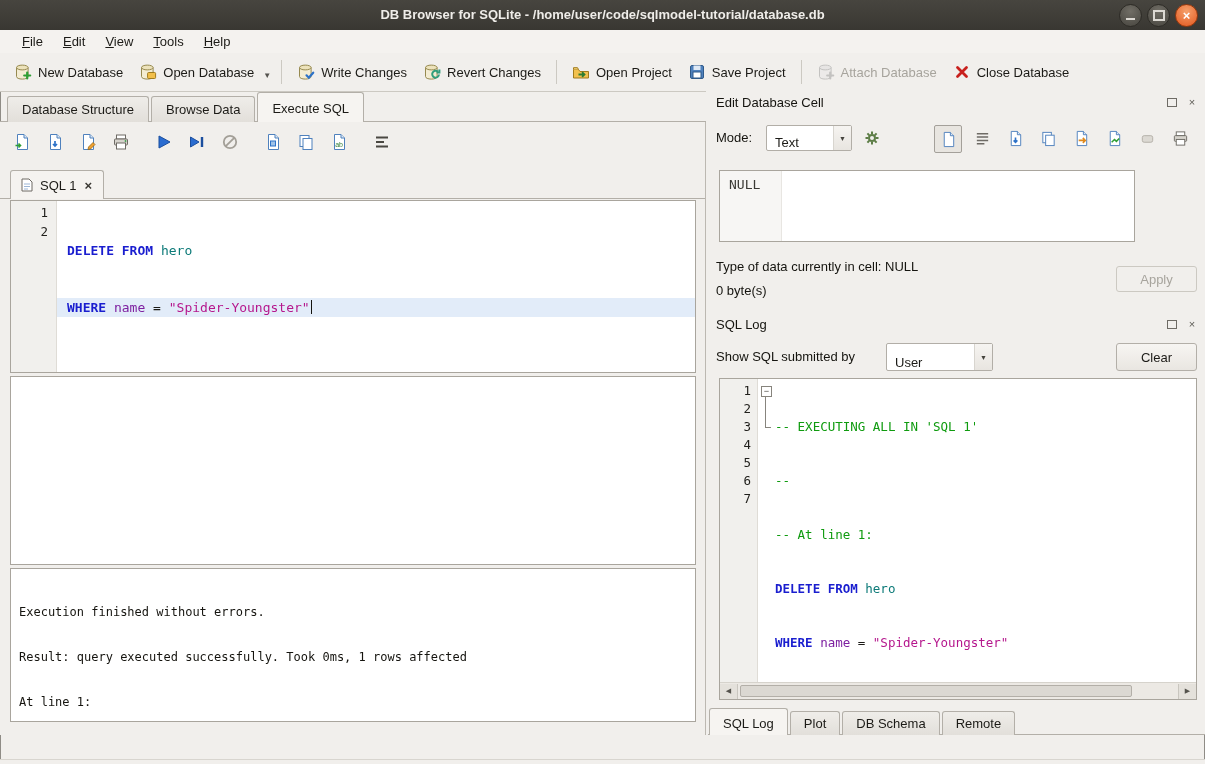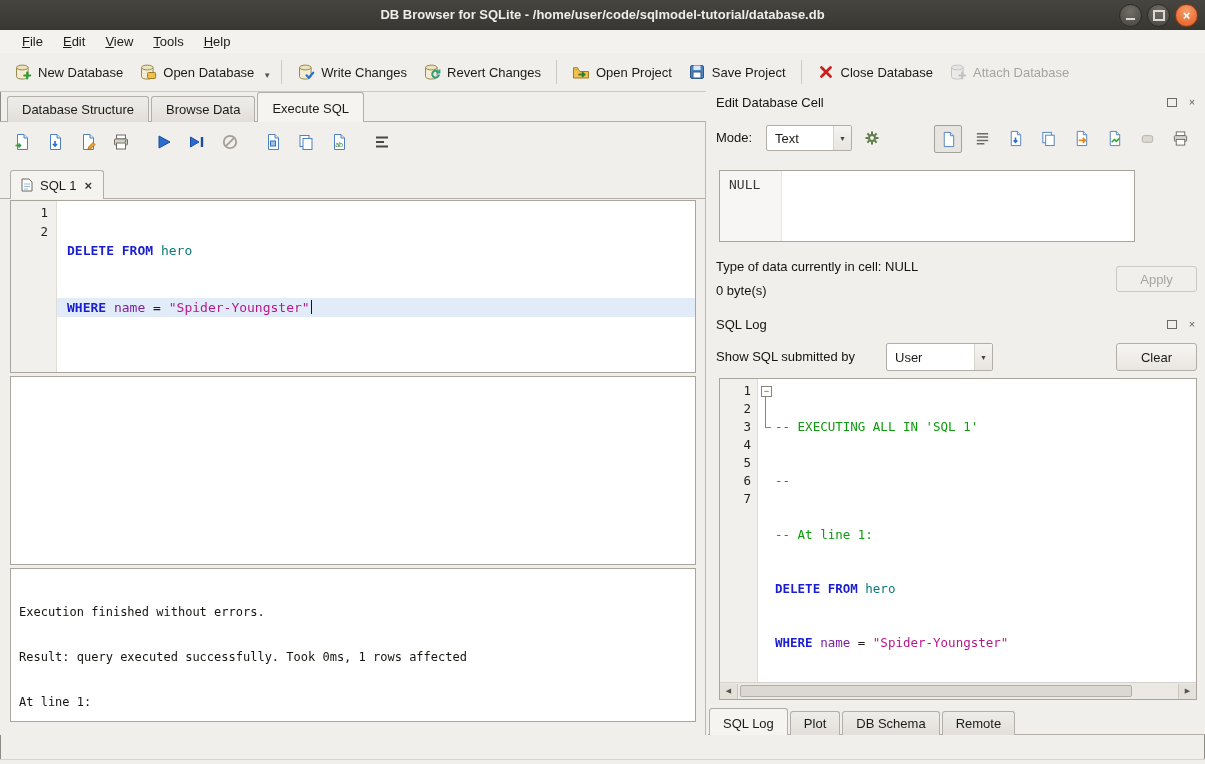--- a/index.html
+++ b/index.html
@@ -65,21 +65,21 @@
   .results-frame{position:absolute;top:254px;left:10px;width:686px;height:189px;background:#fff;border:1px solid #a9a59d;box-sizing:border-box;}
   .messages-frame{position:absolute;top:446px;left:10px;width:686px;height:154px;background:#fff;border:1px solid #a9a59d;box-sizing:border-box;font:12px "DejaVu Sans Mono",monospace;line-height:15px;padding:6px 8px;color:#15140f;white-space:pre;overflow:hidden;}
 
   
   .dock-header{position:absolute;left:10px;font-size:13px;color:#15140f;}
   .dock-btns{position:absolute;right:6px;display:flex;gap:6px;align-items:center;}
   .dock-btn{width:14px;height:14px;display:flex;align-items:center;justify-content:center;color:#5f5d57;font-size:11px;line-height:1;}
   .float-glyph{width:8px;height:7px;border:1px solid #6e6b65;}
 
   .label13{font-size:13px;color:#15140f;}
-  .combo{position:absolute;height:26px;background:#fff;border:1px solid #b2aea7;border-radius:2px;display:flex;align-items:center;box-sizing:border-box;}
+  .combo{position:absolute;height:26px;background:#fff;border:1px solid #b2aea7;border-radius:2px;display:flex;align-items:flex-end;box-sizing:border-box;}
   .combo .val{flex:1;padding:0 8px;white-space:nowrap;}
   .combo .arrow{width:17px;height:100%;display:flex;align-items:center;justify-content:center;font-size:7px;color:#45433d;border-left:1px solid #d8d5cf;background:linear-gradient(#f6f4f1,#e8e5e0);}
 
   .flat-btn{display:flex;align-items:center;justify-content:center;border-radius:2px;}
   .pressed{border:1px solid #a4a09a;background:#e8e5e0;}
 
   .cell-editor{position:absolute;top:79px;left:13px;width:416px;height:72px;background:#fff;border:1px solid #a9a59d;box-sizing:border-box;display:flex;overflow:hidden;}
   .cell-gutter{width:62px;background:#f7f6f4;border-right:1px solid #e8e6e2;padding:6px 0 0 9px;font:13px "DejaVu Sans Mono",monospace;color:#3b3a35;box-sizing:border-box;}
 
   .btn{position:absolute;display:flex;align-items:center;justify-content:center;background:linear-gradient(#f7f5f2,#e9e6e1);border:1px solid #b3afa8;border-radius:3px;font-size:13px;box-sizing:border-box;}
@@ -182,33 +182,33 @@
     </div>
     <div class="tb-btn">
       <svg width="18" height="18" viewBox="0 0 18 18">
           <rect x="2.5" y="2.5" width="13" height="13" rx="1.5" fill="#4f81bd" stroke="#2f5a8a"></rect>
           <rect x="5.5" y="2.5" width="7" height="4.5" fill="#dfe9f5"></rect>
           <rect x="5" y="9" width="8" height="6" fill="#fff" stroke="#2f5a8a"></rect>
         </svg>
       <span>Save Project</span>
     </div>
     <div class="tb-sep"></div>
-    <div class="tb-btn">
-      <svg width="18" height="18" viewBox="0 0 18 18">
-          <path d="M4.5 4.5l9 9M13.5 4.5l-9 9" stroke="#c8201d" stroke-width="2.8" stroke-linecap="round"></path>
-        </svg>
-      <span>Close Database</span>
-    </div>
     <div class="tb-btn disabled">
       <svg width="18" height="18" viewBox="0 0 18 18">
           <path d="M2.5 4.5v9c0 1.6 2.6 2.6 5.8 2.6s5.8-1 5.8-2.6v-9" fill="#e8e6e1" stroke="#8f8c85"></path>
           <ellipse cx="8.3" cy="4.5" rx="5.8" ry="2.4" fill="#dedbd5" stroke="#8f8c85"></ellipse>
           <path d="M13.2 9.5v6M10.2 12.5h6" stroke="#8f8c85" stroke-width="2.2" stroke-linecap="round"></path>
         </svg>
       <span>Attach Database</span>
+    </div>
+    <div class="tb-btn">
+      <svg width="18" height="18" viewBox="0 0 18 18">
+          <path d="M4.5 4.5l9 9M13.5 4.5l-9 9" stroke="#c8201d" stroke-width="2.8" stroke-linecap="round"></path>
+        </svg>
+      <span>Close Database</span>
     </div>
   </div>
 
   <div class="main-tabs">
     <div class="tab">Database Structure</div>
     <div class="tab">Browse Data</div>
     <div class="tab active">Execute SQL</div>
   </div>
 
   <div class="left-pane">

